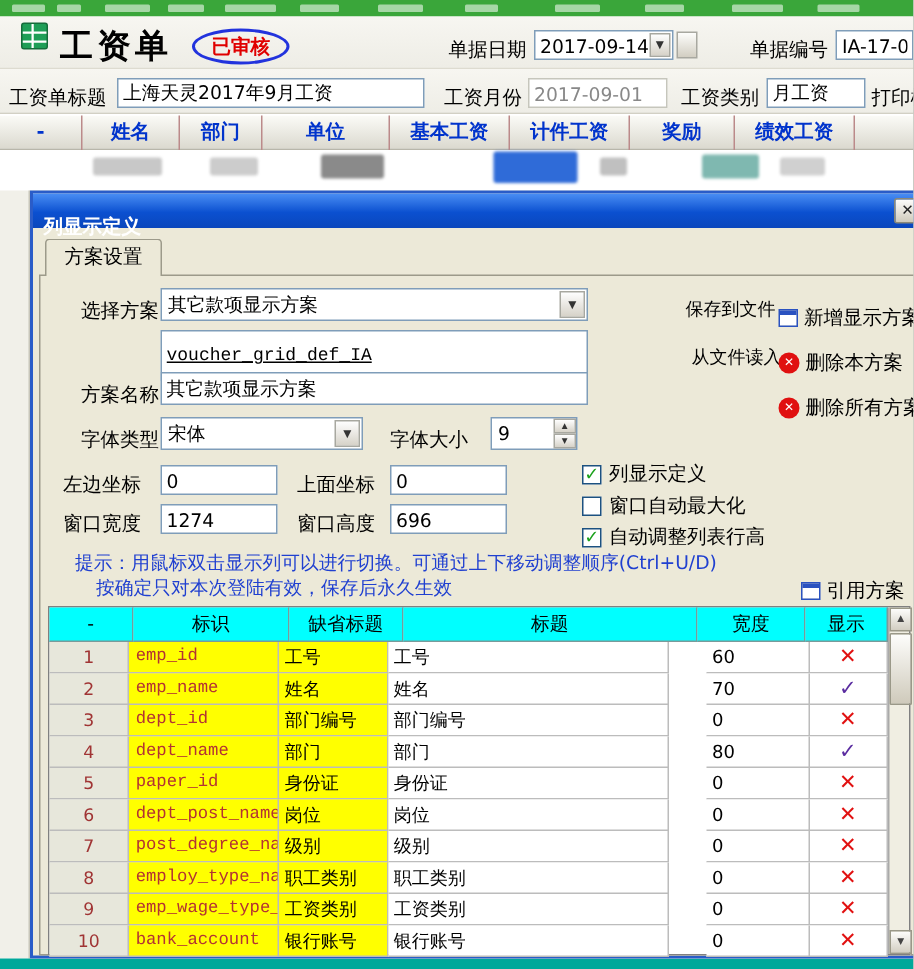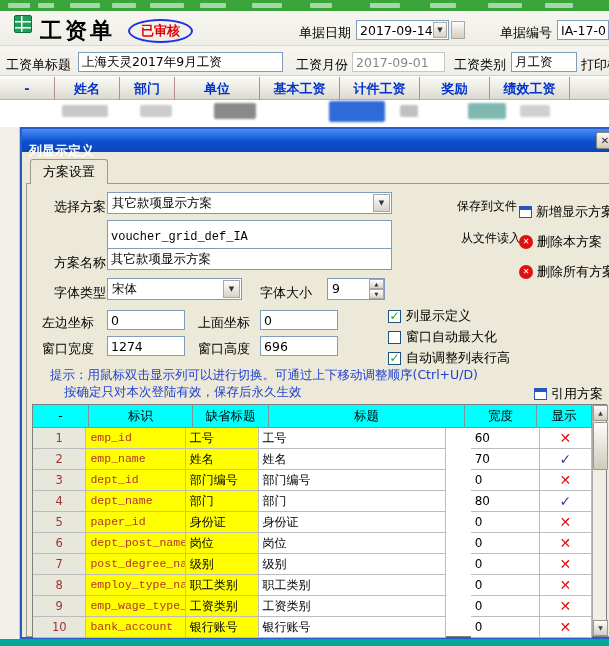--- a/index.html
+++ b/index.html
@@ -194,21 +194,21 @@
     </div>
 
     <div class="tab">方案设置</div>
     <div class="panel"></div>
 
     <div class="dlbl" style="left:32px;top:69px">选择方案</div>
     <div class="combo" style="left:85px;top:63px;width:285px">
       <span class="combo-val">其它款项显示方案</span>
       <span class="combo-arrow">▼</span>
     </div>
-    <input class="txt mono" style="left: 85px; top: 91px; width: 285px; height: 34px;" value="voucher_grid_def_IA">
+    <input class="txt mono" style="left: 85px; top: 91px; width: 285px; height: 34px; text-decoration: underline;" value="voucher_grid_def_IA">
 
     <div class="dlbl" style="left:32px;top:125px">方案名称</div>
     <input class="txt" style="left: 85px; top: 119px; width: 285px; height: 22px;" value="其它款项显示方案">
 
     <div class="dlbl" style="left:32px;top:155px">字体类型</div>
     <div class="combo" style="left:85px;top:149px;width:135px">
       <span class="combo-val bold">宋体</span>
       <span class="combo-arrow">▼</span>
     </div>
     <div class="dlbl" style="left:238px;top:155px">字体大小</div>

